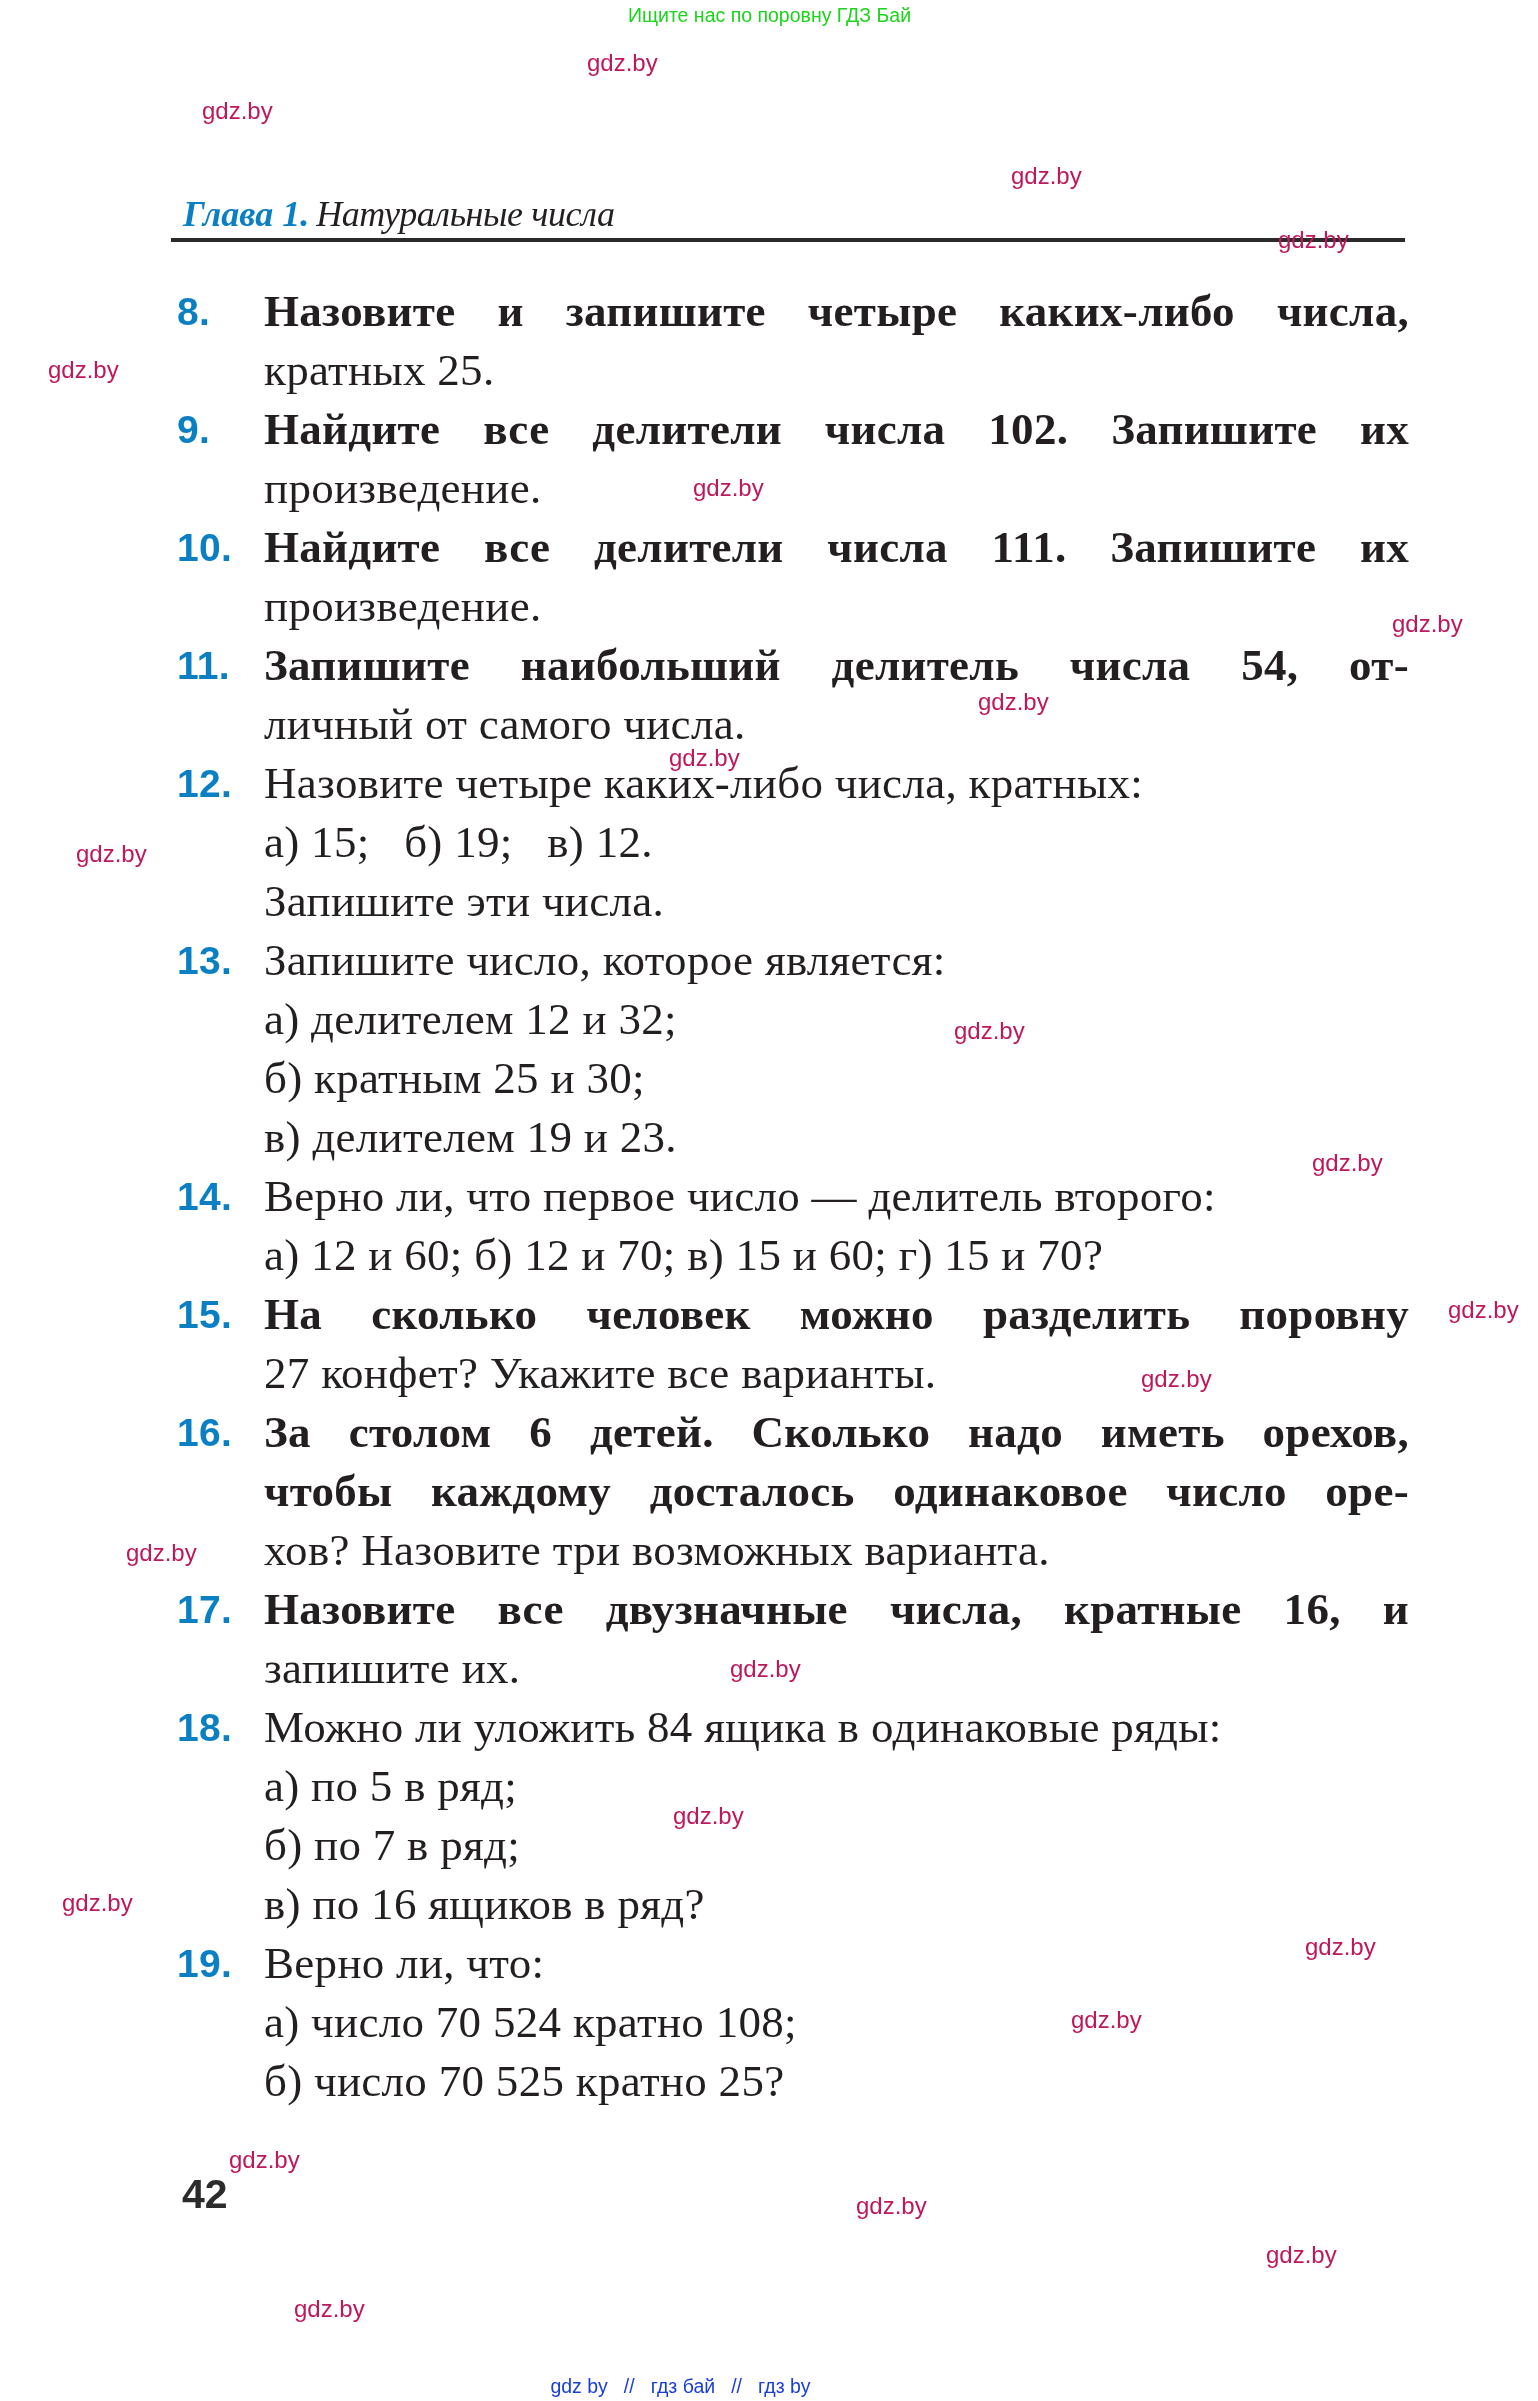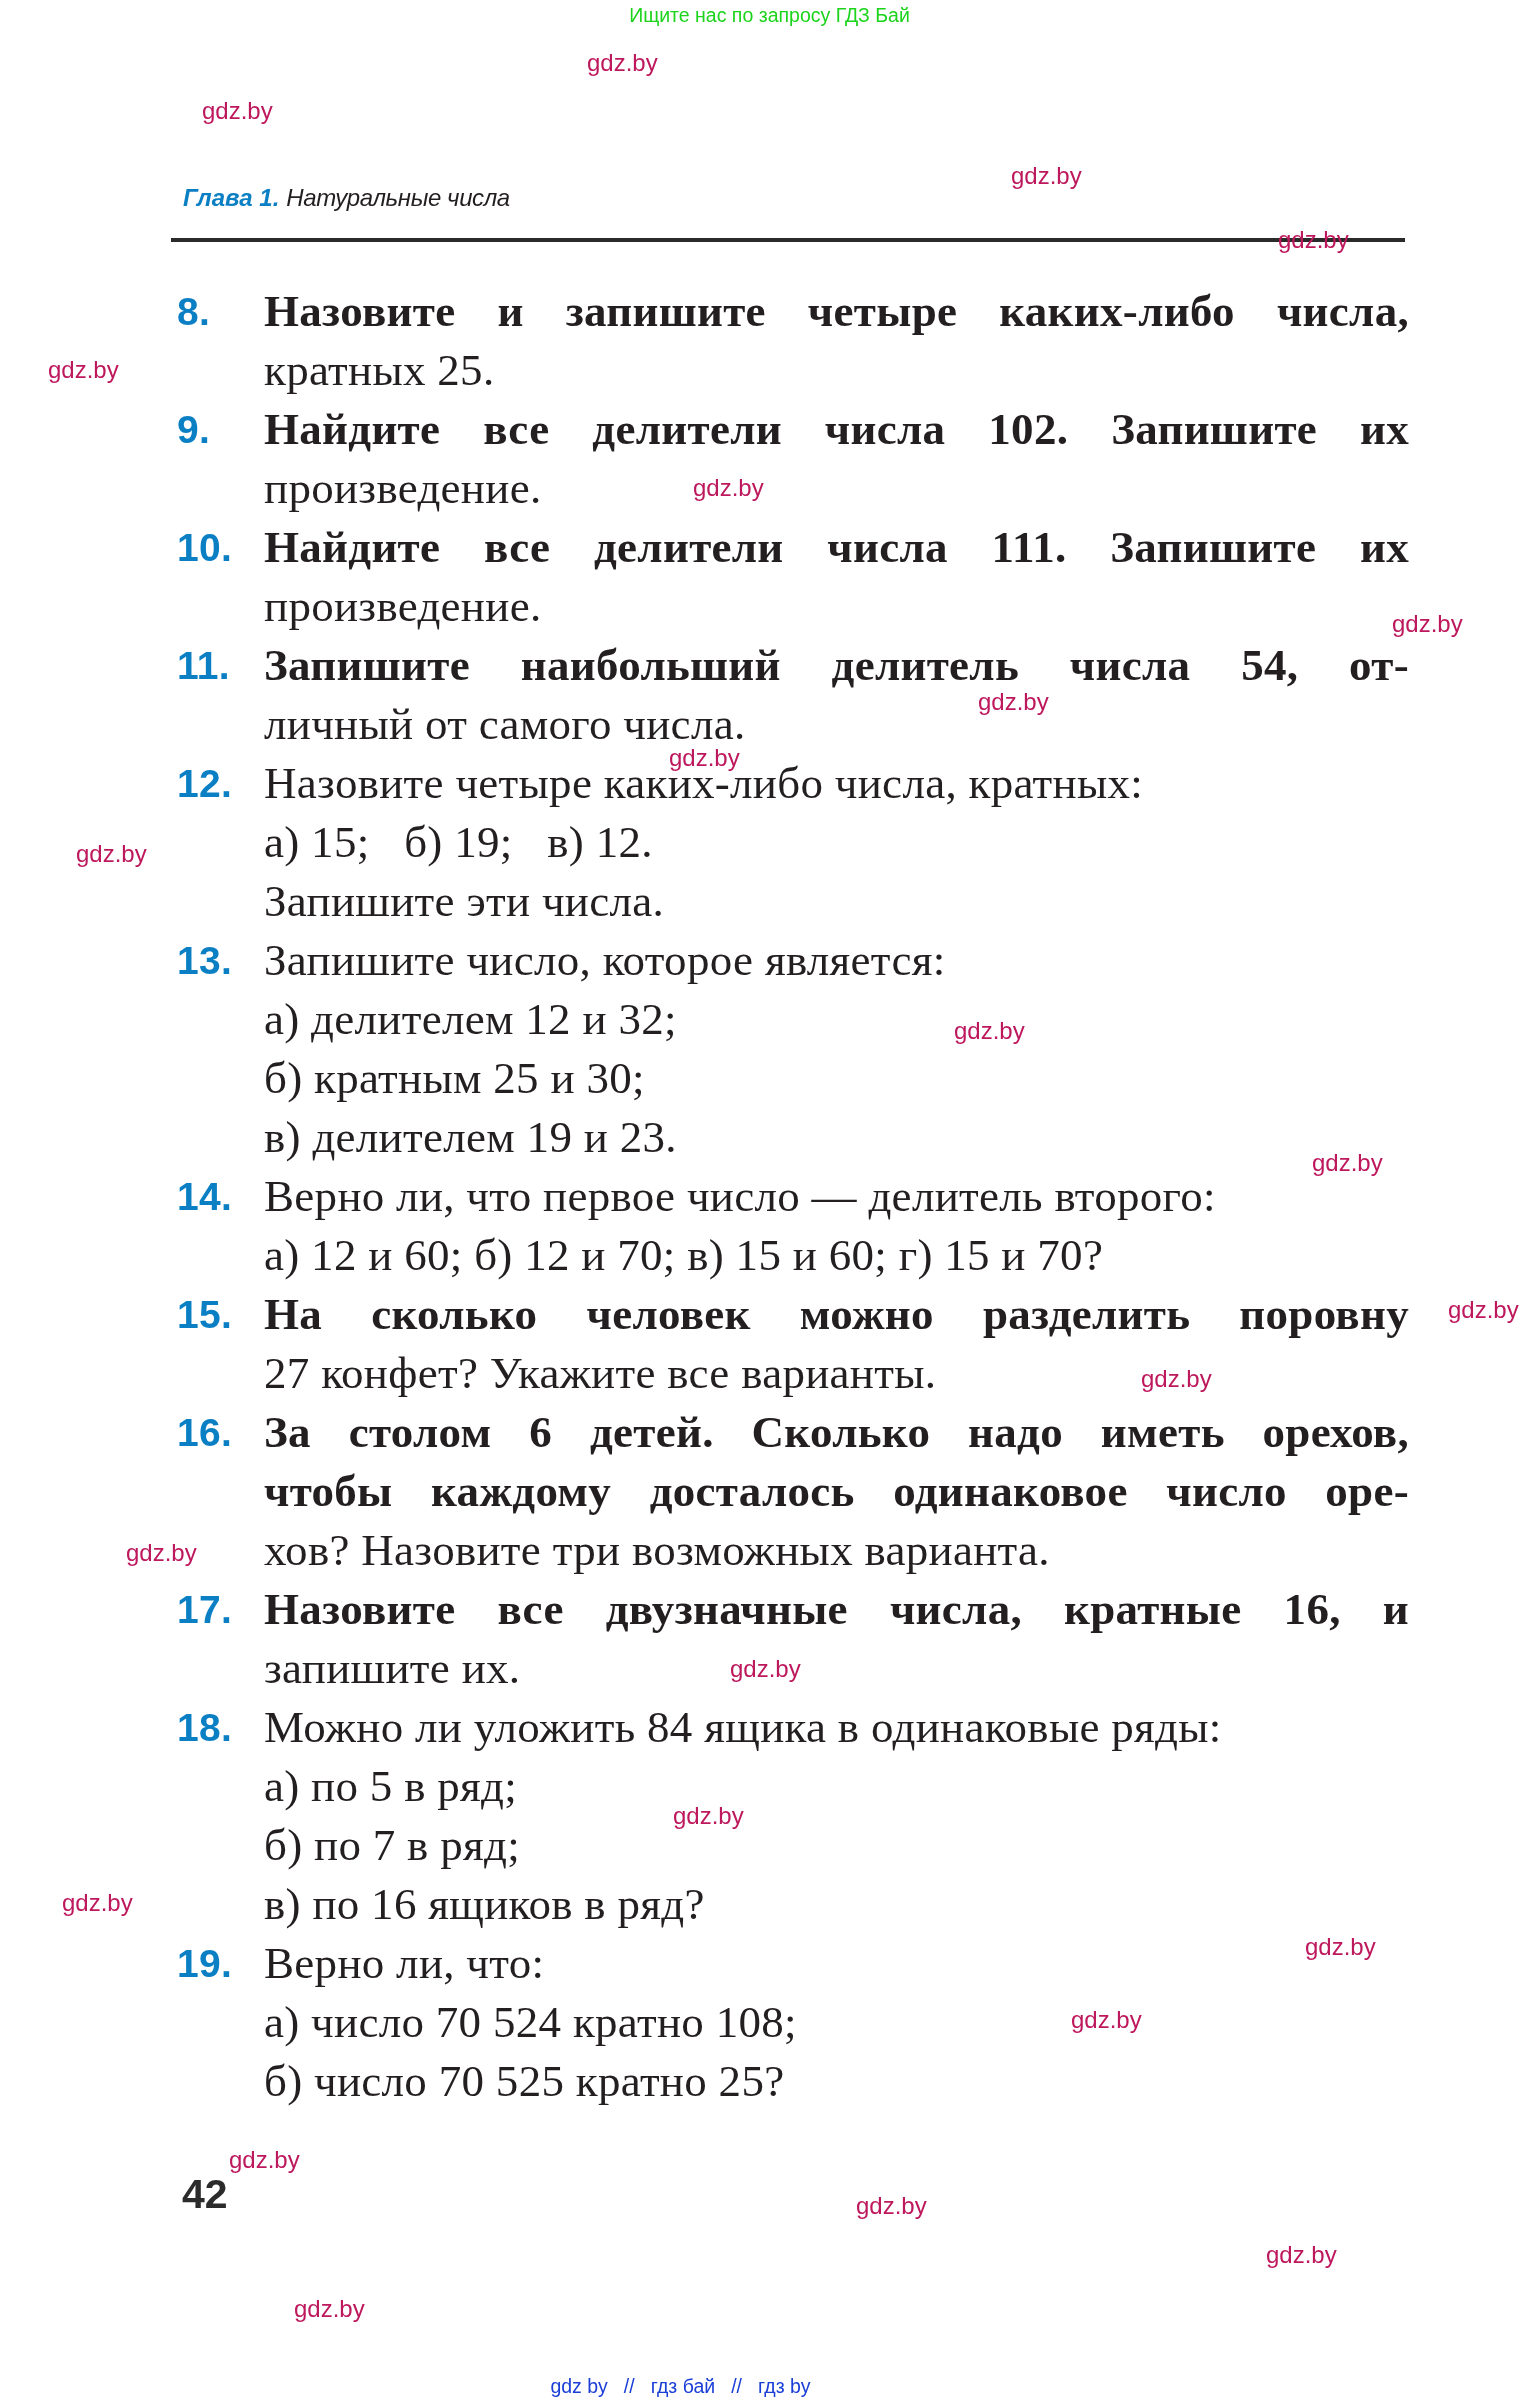--- a/index.html
+++ b/index.html
@@ -30,23 +30,23 @@
       position: absolute;
       font-family: "Liberation Sans", "DejaVu Sans", sans-serif;
       font-size: 24px;
       color: #be185d;
       white-space: nowrap;
       line-height: 1;
     }
     .chapter-header {
       position: absolute;
       left: 183px;
-      top: 186px;
-      font-family: Liberation Sans, sans-serif;
-      font-size: 24px;
+      top: 196px;
+      font-family: Liberation Serif, serif;
+      font-size: 36px;
       font-style: italic;
       white-space: nowrap;
       line-height: 1;
     }
     .chapter-label {
       color: #0b7fc4;
       font-weight: bold;
     }
     .chapter-title {
       color: #231f20;
@@ -119,21 +119,21 @@
       color: #1a3fd6;
       line-height: 1;
     }
     .footer-links span {
       margin: 0 5.3px;
     }
   </style>
 </head>
 <body>
 
-<a class="top-banner">Ищите нас по запросу ГДЗ Бай</a>
+<a class="top-banner">Ищите нас по поровну ГДЗ Бай</a>
 
 <div class="chapter-header">
   <span class="chapter-label">Глава 1.</span><span class="chapter-title">Натуральные числа</span>
 </div>
 <div class="header-rule"></div>
 
 <ol class="exercises">
   <li class="exercise">
     <span class="ex-num">8.</span>
     <span class="ex-line justify">Назовите и запишите четыре каких-либо числа,</span>

